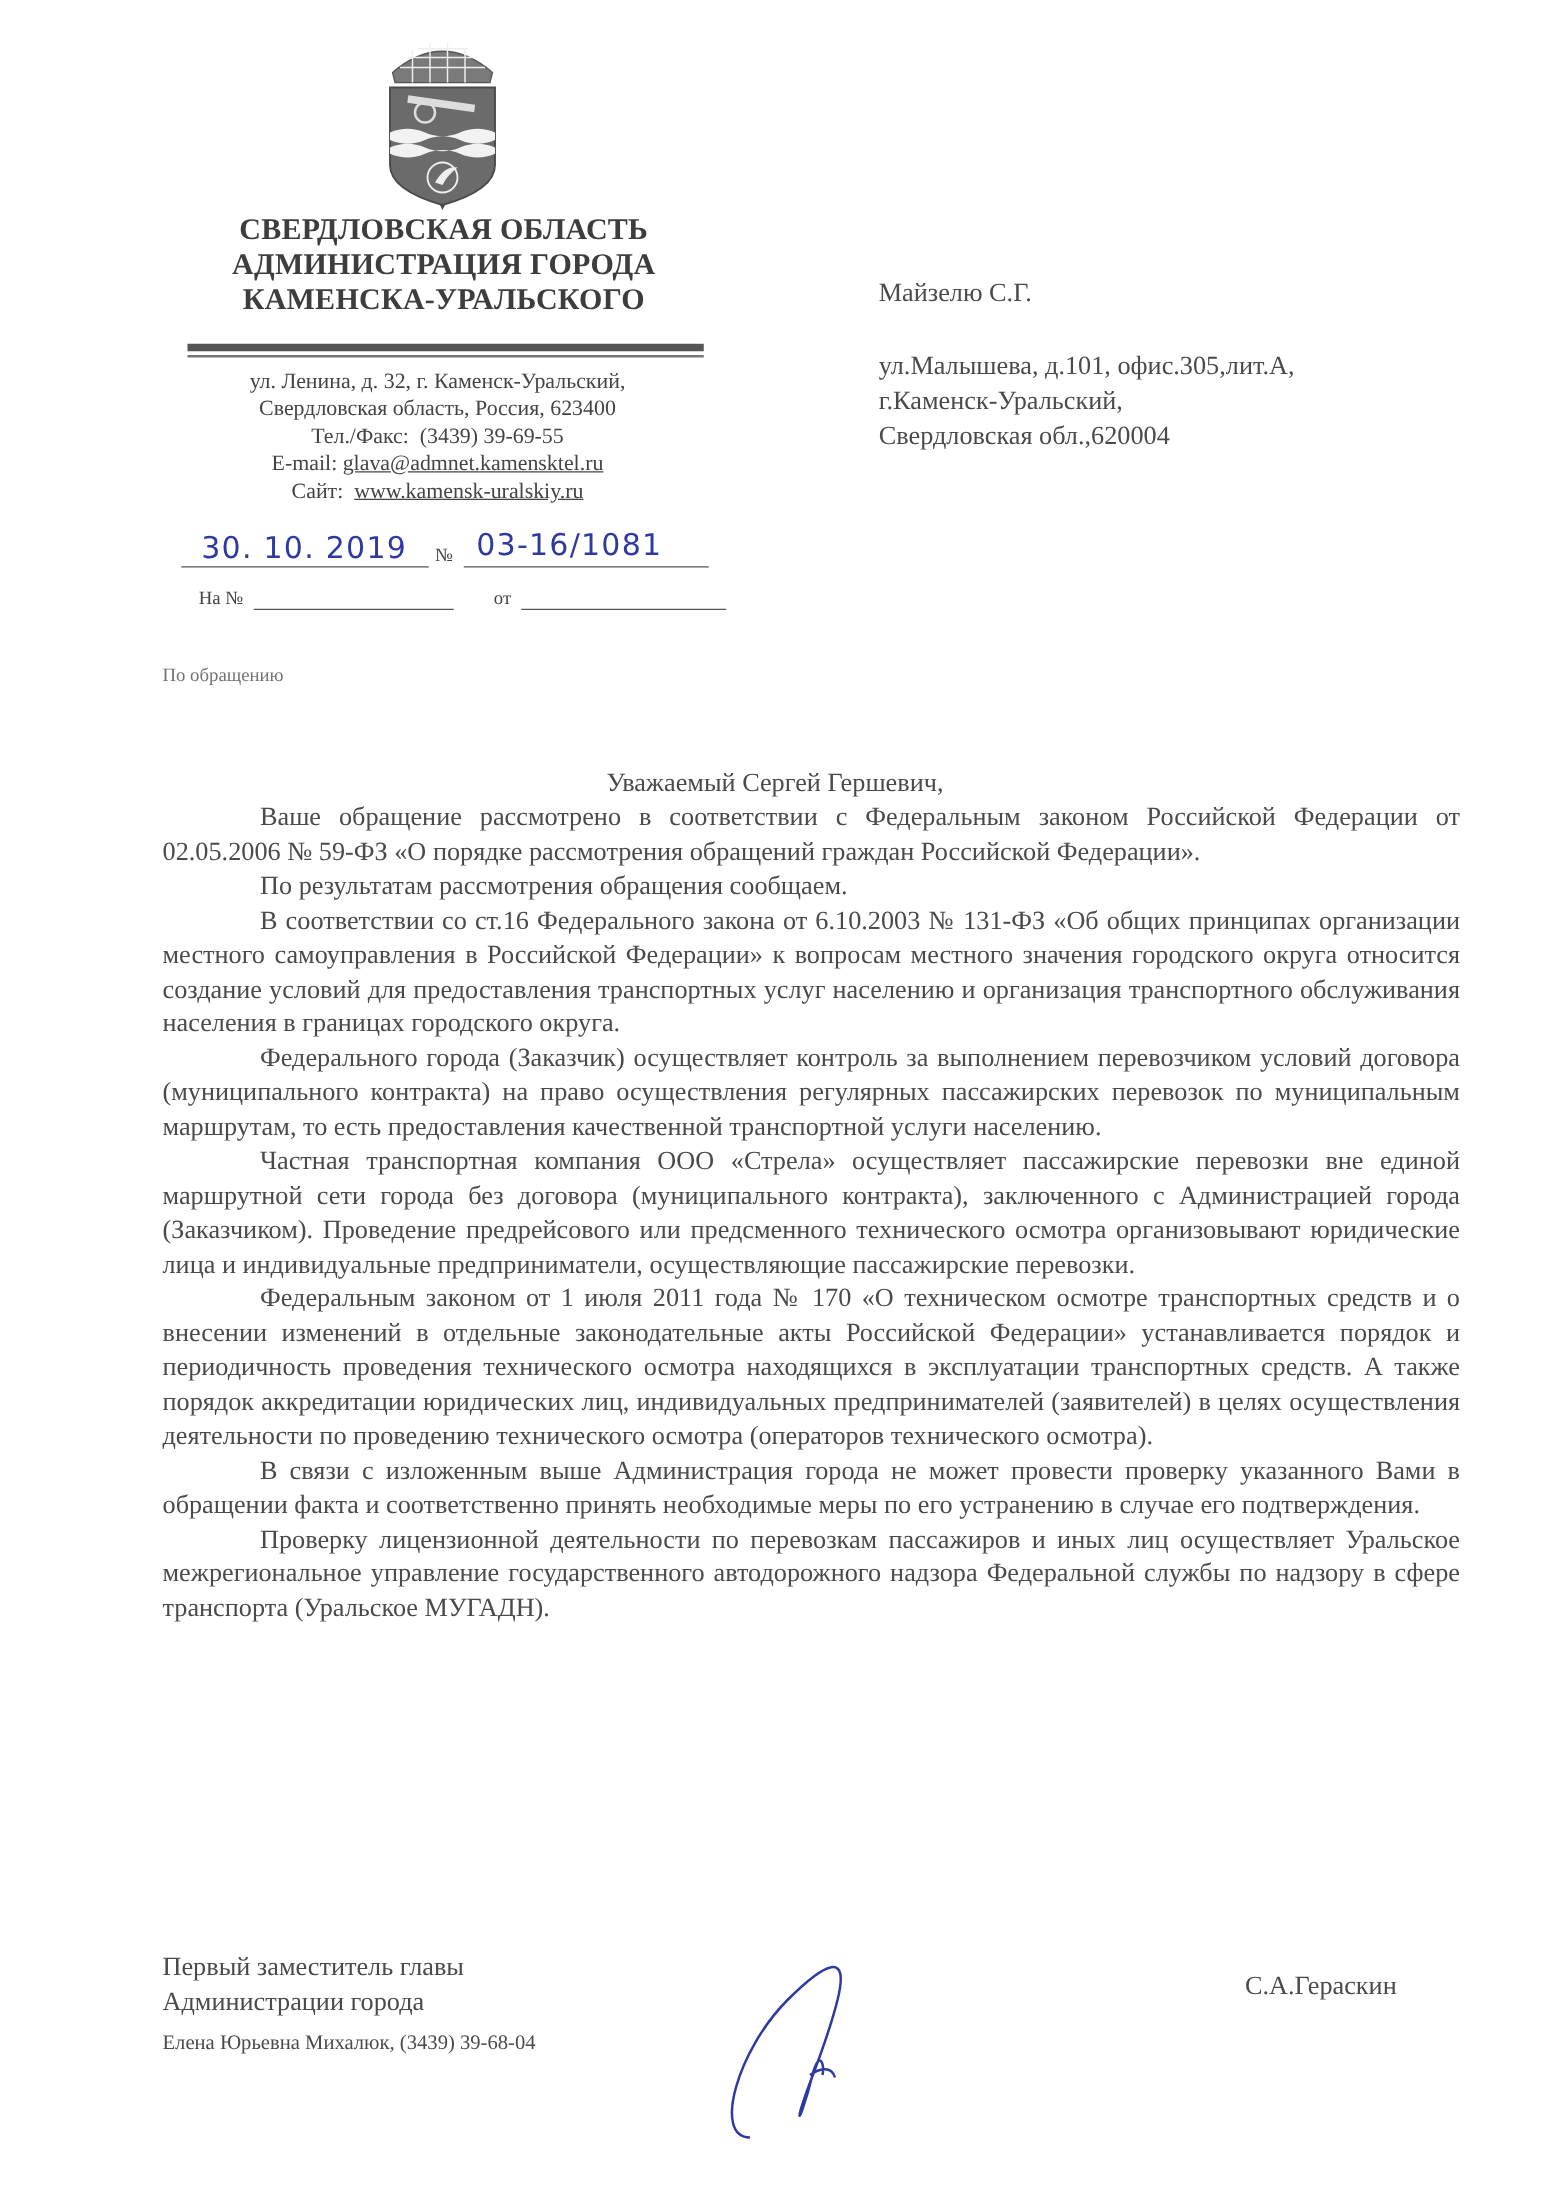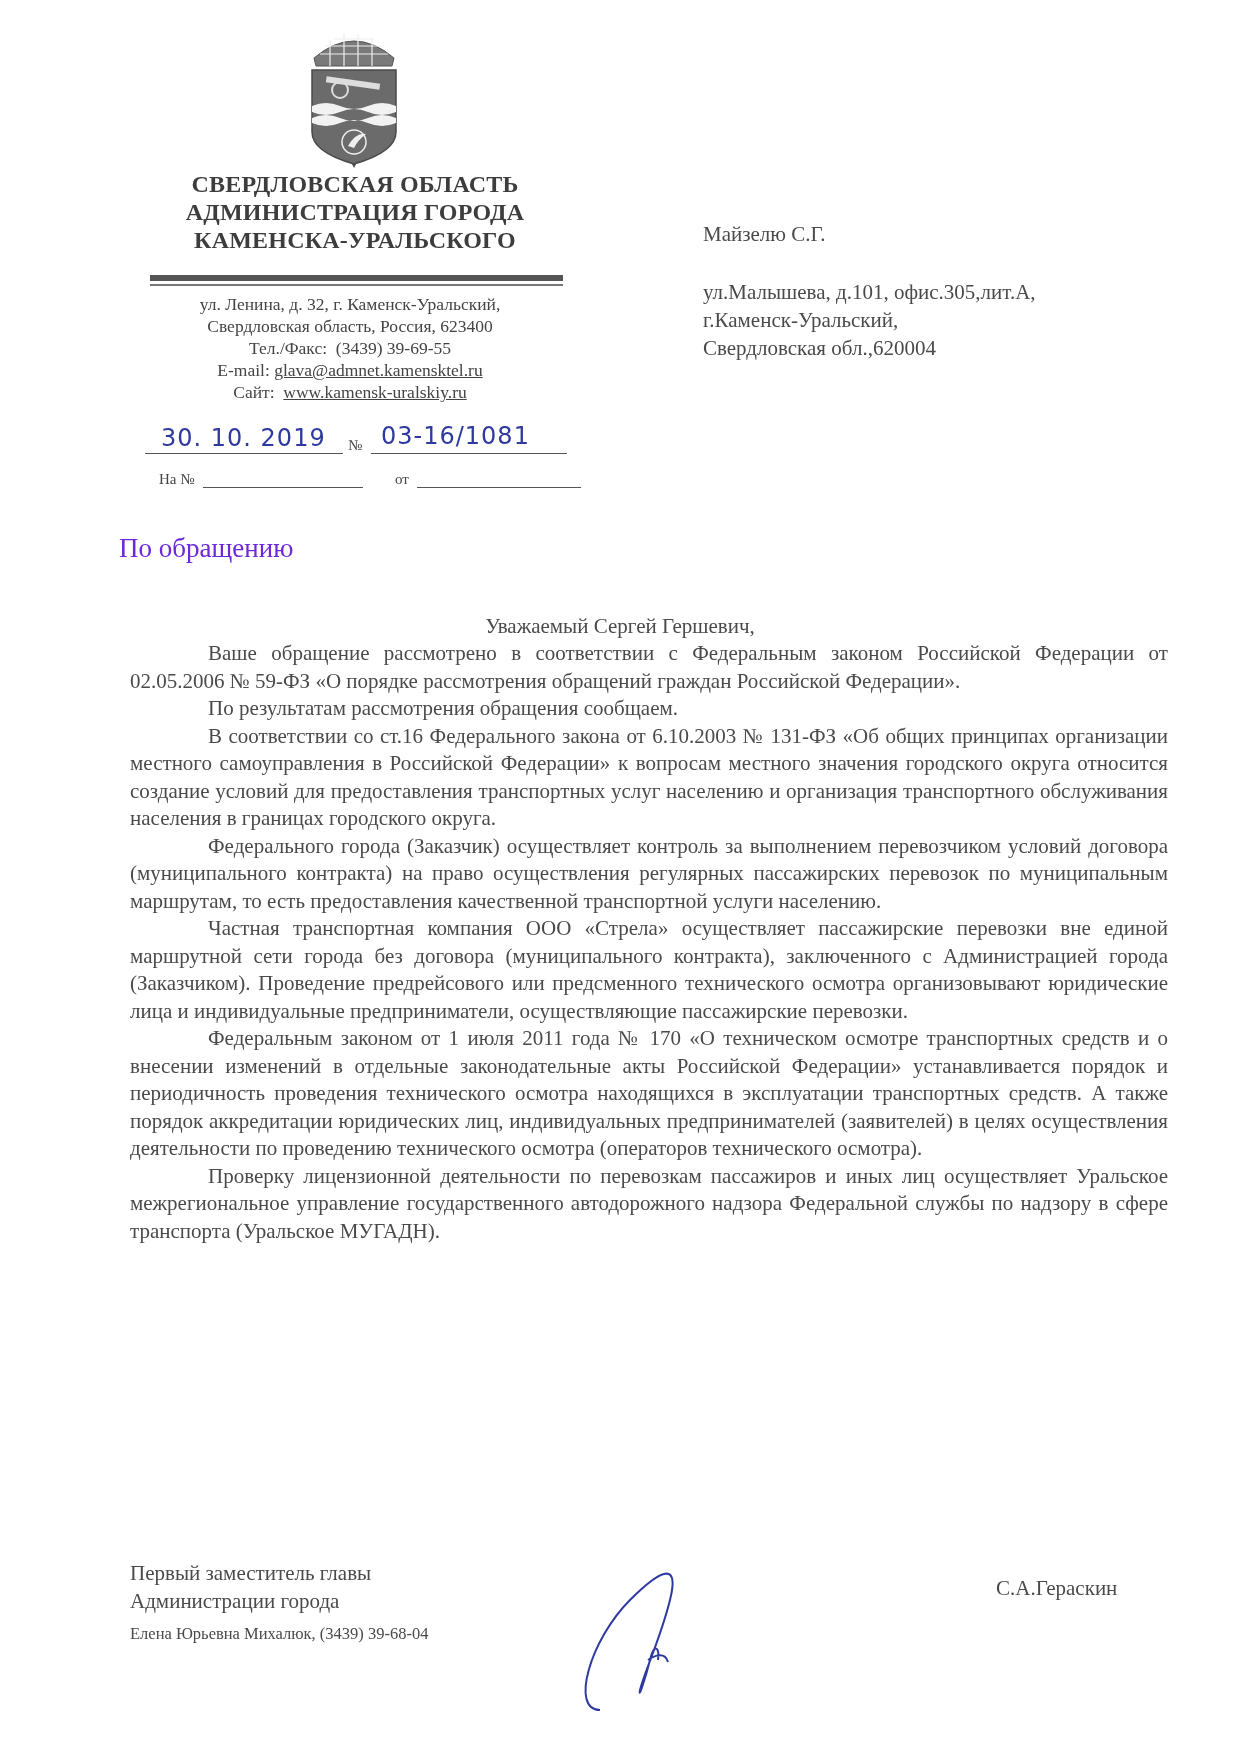--- a/index.html
+++ b/index.html
@@ -32,21 +32,21 @@
 
     .ref-row { left: 145px; top: 466px; width: 420px; height: 24px; font-size: 15px; color: #444; margin-left: 14px; }
 
     
     .recipient { left: 703px; font-size: 21px; line-height: 28px; color: #4a4a4a; }
 
     
     .body-text { left: 130px; width: 1038px; font-size: 21px; line-height: 27.5px; color: #4a4a4a; }
     .body-text p { margin: 0; text-align: justify; text-indent: 78px; }
 
-    .subject { left: 119px; top: 533px; font-size: 27px; color: #6d28d9; }
+    .subject { left: 130px; top: 533px; font-size: 15px; color: #737373; }
     .salutation { left: 0; width: 1240px; top: 614px; text-align: center; font-size: 21px; color: #4a4a4a; }
 
     .sign-title { left: 130px; top: 1527px; font-size: 21px; line-height: 28px; color: #4a4a4a; margin-top: 32px; }
     .sign-name { left: 996px; top: 1576px; font-size: 21px; color: #4a4a4a; }
     .executor { left: 130px; top: 1624px; font-size: 16.5px; color: #4a4a4a; font-family: Liberation Serif, serif; }
     #signature { left: 560px; top: 1560px; width: 150px; height: 160px; }
   </style>
 </head>
 <body>
 
@@ -125,20 +125,21 @@
 <div class="abs subject">По обращению</div>
 <div class="abs salutation">Уважаемый Сергей Гершевич,</div>
 
 <div class="abs body-text" style="top:640px;">
   <p>Ваше обращение рассмотрено в соответствии с Федеральным законом Российской Федерации от 02.05.2006 № 59-ФЗ «О порядке рассмотрения обращений граждан Российской Федерации».</p>
   <p>По результатам рассмотрения обращения сообщаем.</p>
   <p>В соответствии со ст.16 Федерального закона от 6.10.2003 № 131-ФЗ «Об общих принципах организации местного самоуправления в Российской Федерации» к вопросам местного значения городского округа относится создание условий для предоставления транспортных услуг населению и организация транспортного обслуживания населения в границах городского округа.</p>
   <p>Федерального города (Заказчик) осуществляет контроль за выполнением перевозчиком условий договора (муниципального контракта) на право осуществления регулярных пассажирских перевозок по муниципальным маршрутам, то есть предоставления качественной транспортной услуги населению.</p>
   <p>Частная транспортная компания ООО «Стрела» осуществляет пассажирские перевозки вне единой маршрутной сети города без договора (муниципального контракта), заключенного с Администрацией города (Заказчиком). Проведение предрейсового или предсменного технического осмотра организовывают юридические лица и индивидуальные предприниматели, осуществляющие пассажирские перевозки.</p>
   <p>Федеральным законом от 1 июля 2011 года № 170 «О техническом осмотре транспортных средств и о внесении изменений в отдельные законодательные акты Российской Федерации» устанавливается порядок и периодичность проведения технического осмотра находящихся в эксплуатации транспортных средств. А также порядок аккредитации юридических лиц, индивидуальных предпринимателей (заявителей) в целях осуществления деятельности по проведению технического осмотра (операторов технического осмотра).</p>
+  <p>В связи с изложенным выше Администрация города не может провести проверку указанного Вами в обращении факта и соответственно принять необходимые меры по его устранению в случае его подтверждения.</p>
   <p>Проверку лицензионной деятельности по перевозкам пассажиров и иных лиц осуществляет Уральское межрегиональное управление государственного автодорожного надзора Федеральной службы по надзору в сфере транспорта (Уральское МУГАДН).</p>
 </div>
 
 <div class="abs sign-title">
   <div>Первый заместитель главы</div>
   <div>Администрации города</div>
 </div>
 <svg id="signature" class="abs" viewBox="0 0 150 160">
   <path d="M40 150 C10 150 30 80 70 40 C100 10 120 0 110 40 C100 80 85 110 80 130 C78 140 85 120 90 100 C95 80 100 90 98 100 M88 100 C95 95 105 92 108 102" fill="none" stroke="#2e3aa0" stroke-width="2"></path>
 </svg>

